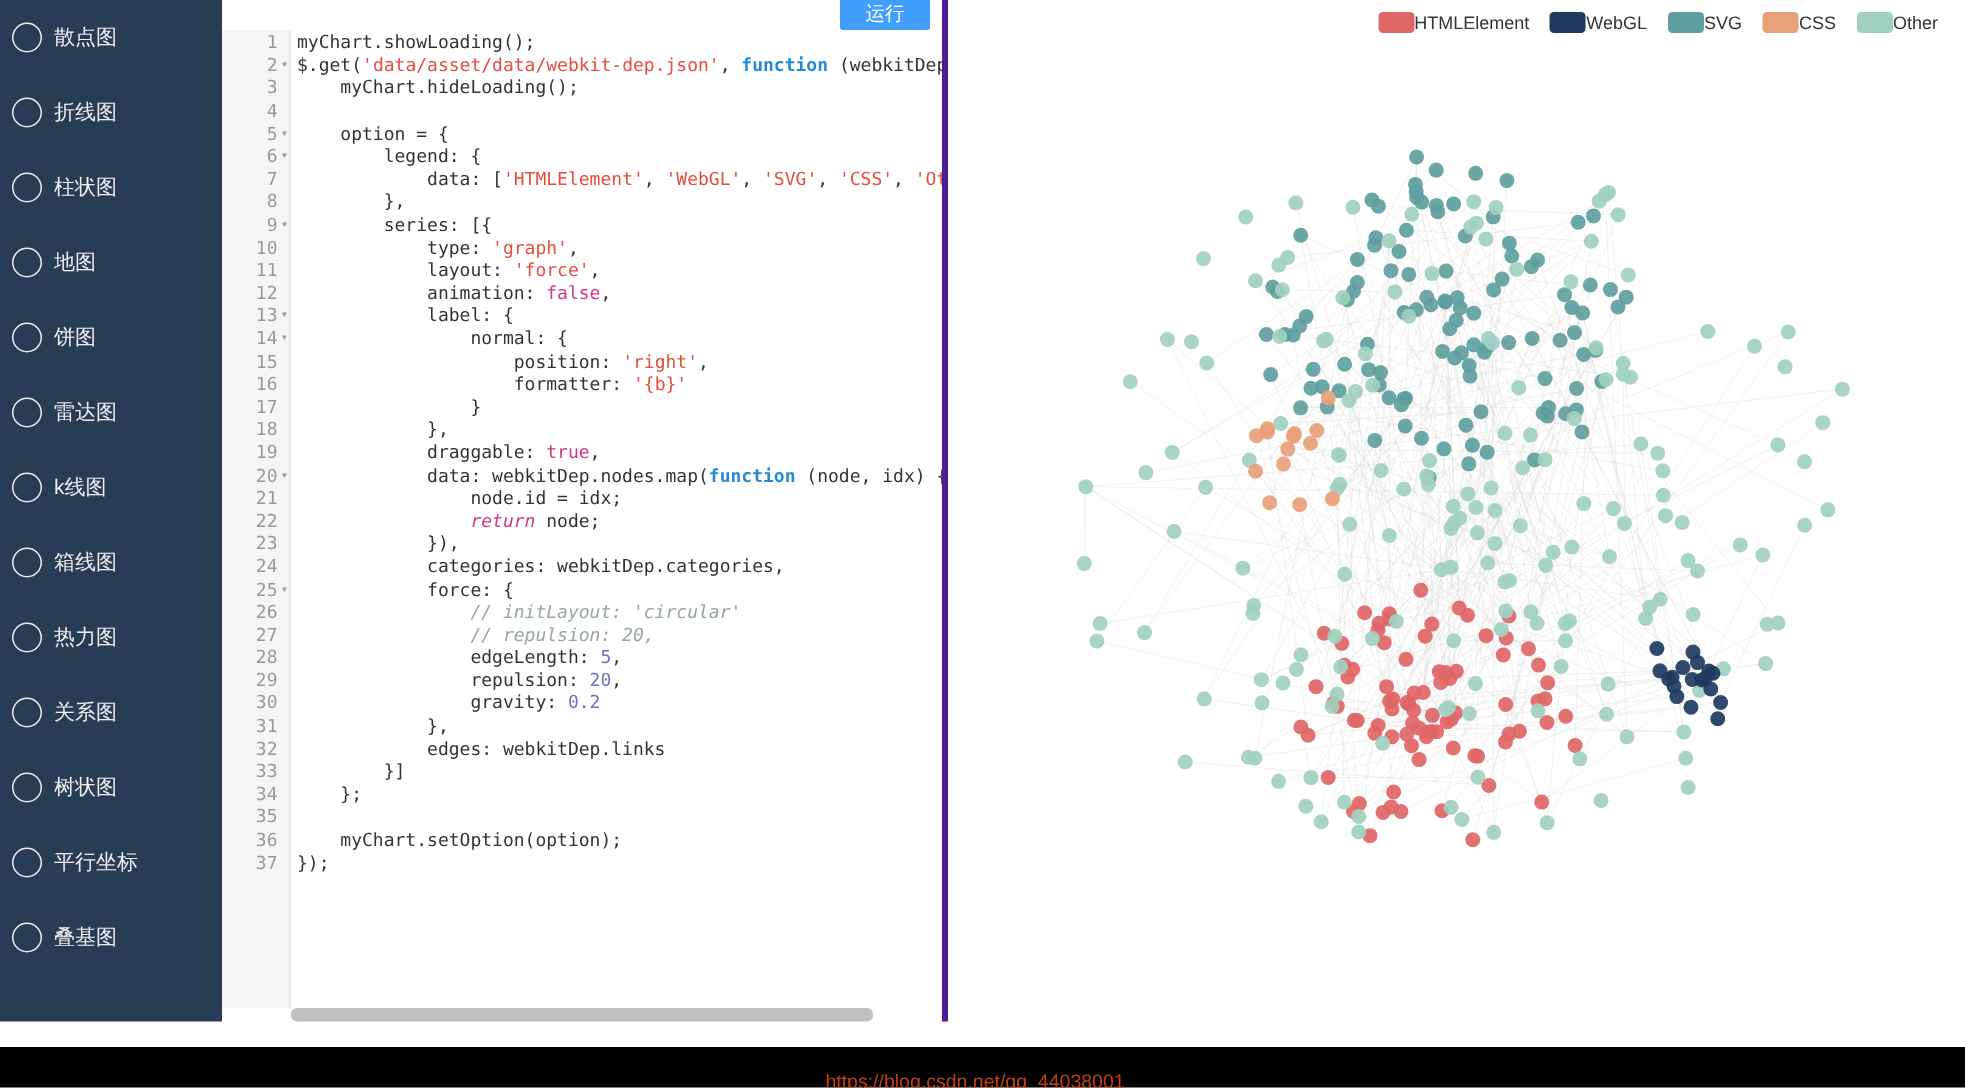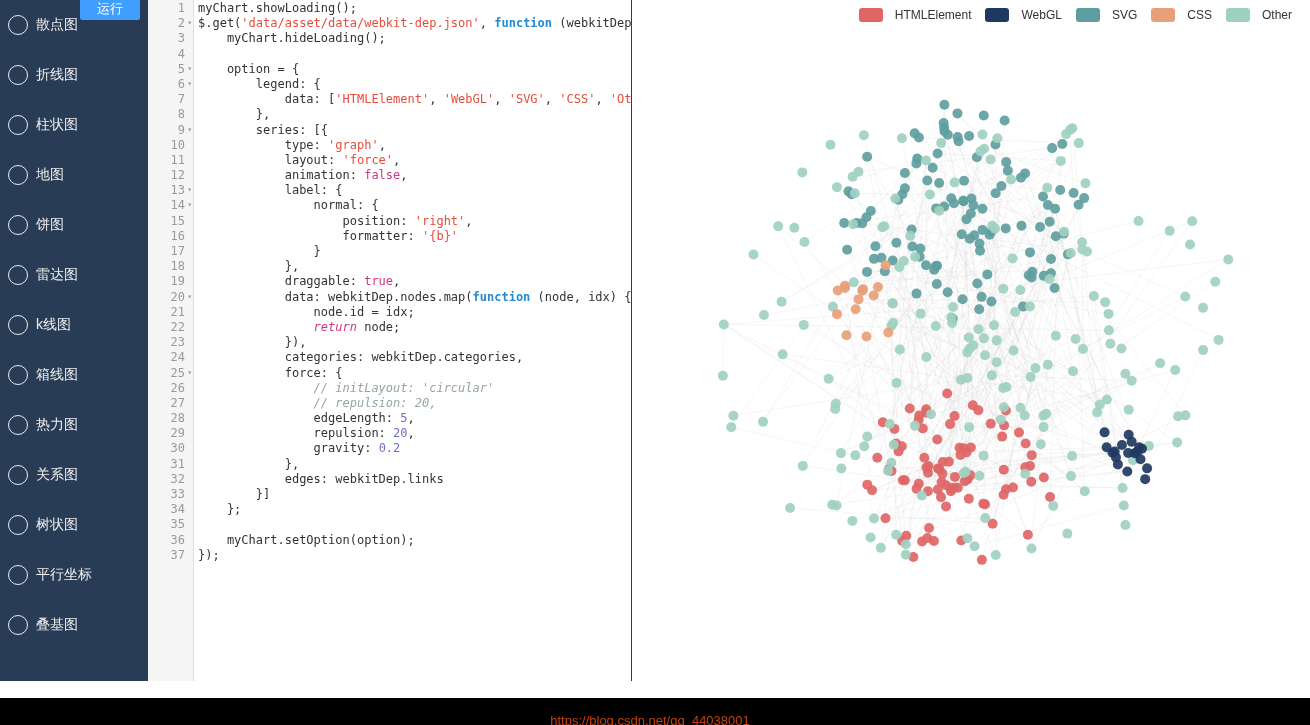--- a/index.html
+++ b/index.html
@@ -5,21 +5,21 @@
     * { margin: 0; padding: 0; box-sizing: border-box; }
     body { font-family: "Microsoft YaHei", Arial, sans-serif; width: 1310px; height: 725px; overflow: hidden; background: #fff; }
     .container { display: flex; height: 681px; }
 
     
     .sidebar { width: 148px; background: #293c55; flex-shrink: 0; overflow: hidden; text-align: center; }
     .sidebar-item { display: flex; align-items: center; height: 50px; padding-left: 8px; color: #eee; font-size: 14px; cursor: pointer; }
     .sidebar-icon { width: 20px; height: 20px; margin-right: 8px; display: inline-block; border: 1px solid #eee; border-radius: 50%; position: relative; flex-shrink: 0; }
 
     
-    .editor-wrap { flex: 1; display: flex; flex-direction: row; min-width: 0; border-right: 1px solid #4c1d95; }
+    .editor-wrap { flex: 1; display: flex; flex-direction: column; min-width: 0; border-right: 4px solid #4c1d95; }
     .editor-top { height: 20px; position: relative; background: #fff; }
     .run-btn { position: absolute; right: 8px; top: -2px; width: 60px; height: 22px; background: #409eff; color: #fff; font-size: 13px; display: flex; align-items: center; justify-content: center; border-radius: 2px; cursor: pointer; }
     .editor { flex: 1; display: flex; background: #fff; overflow: hidden; }
     .gutter { width: 46px; background: #f5f5f5; text-align: right; padding-right: 8px; font-family: Monaco, Consolas, monospace; font-size: 12px; color: #999; line-height: 15.2px; padding-top: 1px; border-right: 1px solid #e0e0e0; }
     .gutter .ln { height: 15.2px; position: relative; }
     .gutter .fold::after { content: '▾'; position: absolute; right: -7px; top: -1px; color: #999; font-size: 8px; }
     .code { flex: 1; font-family: Monaco, Consolas, monospace; font-size: 12px; line-height: 15.2px; padding-left: 4px; padding-top: 1px; white-space: pre; overflow: hidden; position: relative; }
     .code .line { height: 15.2px; }
 
     .tok-str { color: #e74c3c; }
@@ -29,21 +29,21 @@
     .tok-cmt { color: #95a5a6; font-style: italic; }
     .tok-ret { color: #d33682; font-style: italic; }
     .tok-txt { color: #333; }
 
     .hscroll { height: 9px; background: #fff; position: relative; }
     .hscroll .thumb { position: absolute; left: 46px; top: 0; height: 9px; width: 388px; background: #c0c0c0; border-radius: 4px; }
 
     
     .chart-wrap { width: 678px; flex-shrink: 0; background: #fff; position: relative; }
     .legend { position: absolute; top: 8px; right: 18px; display: flex; gap: 14px; font-size: 12px; color: #333; }
-    .legend-item { display: flex; align-items: center; gap: 12px; cursor: pointer; }
+    .legend-item { display: flex; align-items: center; gap: 0; cursor: pointer; }
     .legend-swatch { width: 24px; height: 14px; border-radius: 3px; }
     .graph-canvas { position: absolute; top: 0; left: 0; width: 678px; height: 681px; }
 
     
     .footer { height: 44px; width: 1310px; background: #000; color: #c2410c; font-size: 13px; display: flex; align-items: center; justify-content: center; padding-right: 10px; margin-top: 17px; }
   </style>
 </head>
 <body>
 
 <div class="container">

